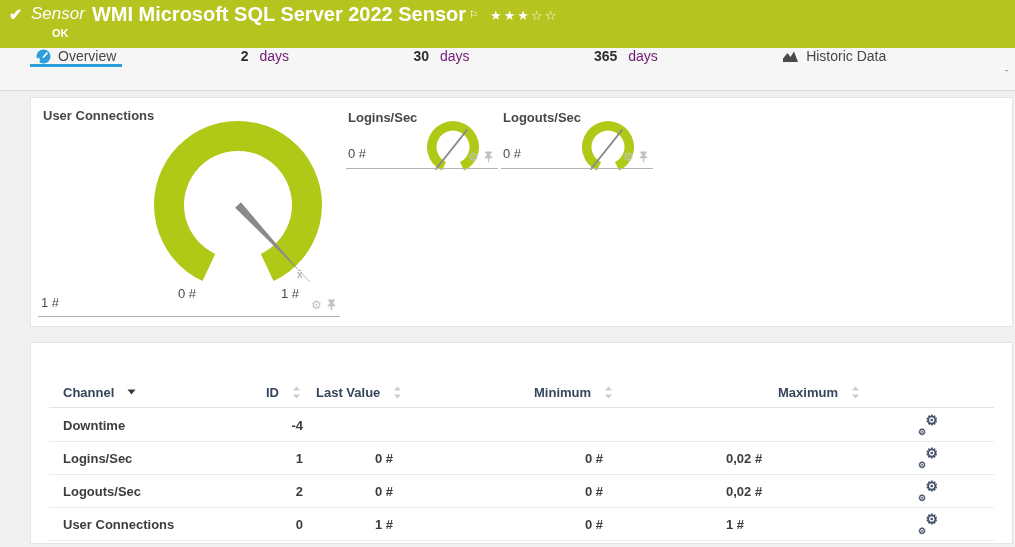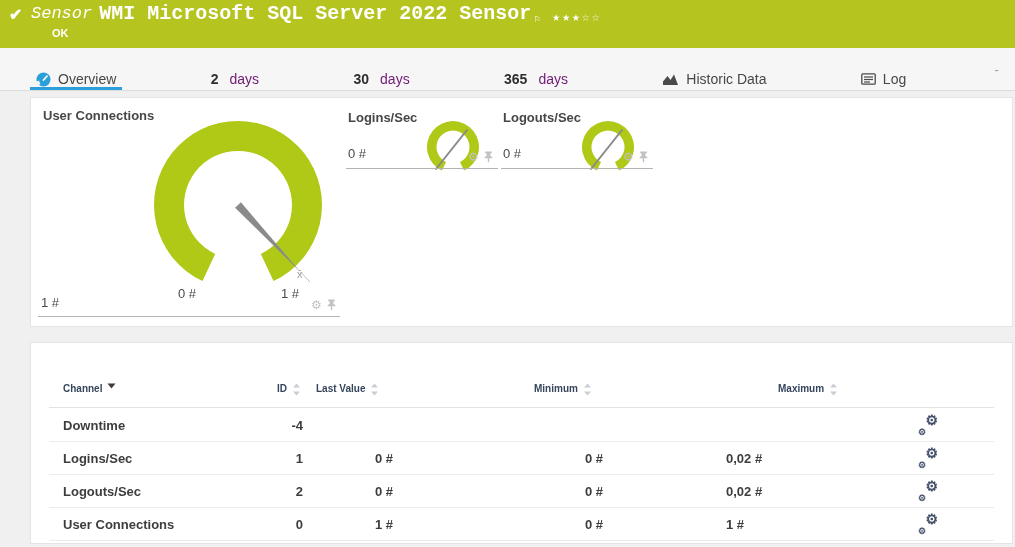--- a/index.html
+++ b/index.html
@@ -3,31 +3,31 @@
 <meta charset="utf-8">
 <style>
   html,body{margin:0;padding:0;}
   body{
     width:1015px;height:547px;overflow:hidden;position:relative;
     font-family:"Liberation Sans",sans-serif;background:#f0f0f0;
   }
   
   .topbar{height:48px;background:#b5c41e;position:relative;color:#fff;}
   .topbar .check{position:absolute;left:9px;top:5px;font-size:16px;font-weight:bold;}
-  .titlerow{position:absolute;left:31px;top:3px;display:flex;align-items:flex-end;font-family:Liberation Mono, monospace;}
+  .titlerow{position:absolute;left:31px;top:3px;display:flex;align-items:center;}
   .kind{font-style:italic;font-size:17px;line-height:22px;}
   .sensor-title{font-weight:bold;font-size:20px;line-height:22px;margin-left:7px;white-space:nowrap;}
   .flag{font-size:10px;margin-left:3px;margin-top:1px;}
   .stars{font-size:13px;margin-left:12px;margin-top:2px;letter-spacing:2px;}
   .okstate{position:absolute;left:52px;top:27px;font-size:11px;font-weight:bold;}
   
   .tabbar{
     height:42px;background:#f6f6f6;border-bottom:1px solid #dcdcdc;
-    display:flex;align-items:flex-end;justify-content:space-between;
-    padding:0 16px 0 30px;
+    display:flex;align-items:flex-start;justify-content:space-between;
+    padding:0 6px 0 30px;
   }
   .tab{
     display:flex;align-items:center;gap:7px;font-size:14px;color:#474747;
     border-bottom:3px solid transparent;padding:0 6px;cursor:pointer;white-space:nowrap;
   }
   .tab.active{border-bottom-color:#2b9fd9;}
   .tab b{color:#2e2e2e;}
   .tab .unit{color:#701a75;margin-left:4px;}
   .tab svg{display:block;}
   .overflow-dash{align-self:center;color:#9a9a9a;font-size:13px;}
@@ -40,22 +40,22 @@
   .panel.gauges{height:230px;}
   .panel.channels{height:202px;margin-top:15px;}
   .tile-title{position:absolute;font-size:13px;font-weight:bold;color:#474747;}
   .scale-label{position:absolute;width:40px;text-align:center;font-size:13px;color:#4a4a4a;}
   .gauge-value{position:absolute;font-size:13px;color:#4a4a4a;}
   .mean{position:absolute;font-size:11px;color:#9aa0a6;}
   .tile-divider{position:absolute;border-top:1px solid #b3b3b3;height:0;}
   .tile-icons{position:absolute;display:flex;align-items:center;gap:5px;color:#c2c2c2;}
   .tile-icons .g{font-size:12px;line-height:12px;}
   
-  .th{position:absolute;top:40px;height:18px;font-size:10px;font-weight:bold;color:#35455c;
-      display:flex;align-items:flex-start;gap:5px;cursor:pointer;}
+  .th{position:absolute;top:40px;height:18px;font-size:13px;font-weight:bold;color:#35455c;
+      display:flex;align-items:center;gap:13px;cursor:pointer;}
   .th.r{justify-content:flex-end;}
   .head-divider{position:absolute;top:64px;left:18px;width:945px;border-top:1px solid #e3e3e3;}
   .trow{position:absolute;left:0;width:983px;height:33px;font-weight:bold;}
   .trow .cell{position:absolute;top:0;height:33px;line-height:33px;font-size:13px;color:#3d3d3d;}
   .trow .line{position:absolute;left:18px;width:945px;bottom:0;border-top:1px solid #ececec;}
   .c-channel{left:32px;}
   .c-id{left:180px;width:92px;text-align:right;}
   .c-last{left:250px;width:112px;text-align:right;}
   .c-min{left:450px;width:122px;text-align:right;}
   .c-max{left:695px;width:130px;text-align:left;}
@@ -98,29 +98,20 @@
   <div class="tab">
     <b>365</b>
       <span class="unit">days</span>
   </div>
   <div class="tab">
     <svg width="17" height="13" viewBox="0 0 17 13">
       <path d="M1 12 L1 8.5 L5.5 3 L8.5 7 L12 1.5 L16 12 Z" fill="#4a4a4a"></path>
     </svg>
     <span>Historic Data</span>
   </div>
-  <div class="tab">
-    <svg width="15" height="12" viewBox="0 0 15 12">
-      <rect x="0.8" y="0.8" width="13.4" height="10.4" rx="1" fill="none" stroke="#4a4a4a" stroke-width="1.3"></rect>
-      <line x1="3" y1="4" x2="12" y2="4" stroke="#4a4a4a" stroke-width="1.2"></line>
-      <line x1="3" y1="6.5" x2="12" y2="6.5" stroke="#4a4a4a" stroke-width="1.2"></line>
-      <line x1="3" y1="9" x2="9" y2="9" stroke="#4a4a4a" stroke-width="1.2"></line>
-    </svg>
-    <span>Log</span>
-  </div>
   <span class="overflow-dash">-</span>
 </div>
 
 <div class="content">
 
   <div class="panel gauges">
 
     <div class="tile-title" style="left:12px;top:10px;">User Connections</div>
     <svg width="200" height="170" style="position:absolute;left:110px;top:15px;">
       <path d="M61.5 168.1 A84 84 0 1 1 132.5 168.1 L119.8 140.9 A54 54 0 1 0 74.2 140.9 Z" fill="#b0c816"></path>

